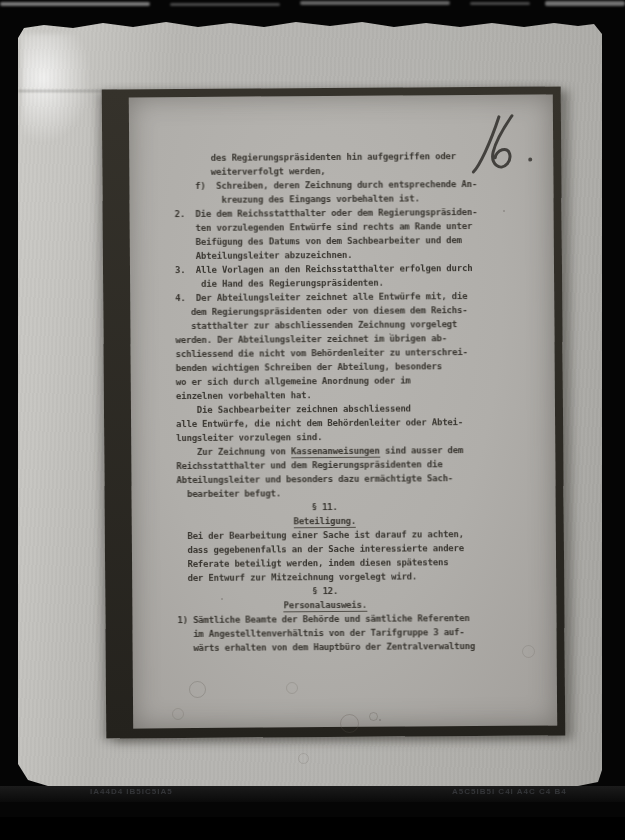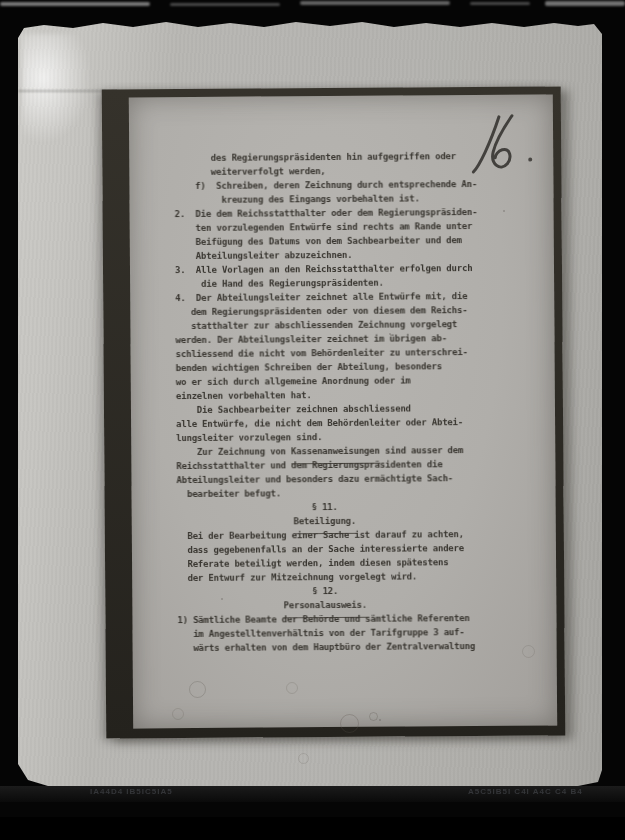--- a/index.html
+++ b/index.html
@@ -34,36 +34,36 @@
   .page-surface{position:absolute;left:27px;top:8px;right:8px;bottom:10px;
     background:radial-gradient(ellipse at 45% 30%,#b7b5b1 0%,#b0aeaa 55%,#a29f9b 100%);
     box-shadow:inset 0 0 26px rgba(55,52,47,.4);}
 
   
   .typed{position:absolute;left:72px;top:62px;width:300px;color:#28251f;
     font:bold 9px/14px "DejaVu Sans Mono",monospace;letter-spacing:-0.2px;
     white-space:pre;filter:blur(0.3px);opacity:.88;}
   .line{height:14px;}
   .line.center{width:296px;text-align:center;}
-  .u{border-bottom:1.2px solid rgba(40,36,30,.8);padding-bottom:7px;}
+  .u{border-bottom:1.2px solid rgba(40,36,30,.8);padding-bottom:1px;}
 
   
   .hand-svg{position:absolute;left:462px;top:103px;overflow:visible;}
 
   
   .ring{position:absolute;border:1px solid rgba(85,80,72,.28);border-radius:50%;}
   .speck{position:absolute;width:2px;height:2px;background:rgba(80,75,68,.35);border-radius:50%;}
 
   
   .film-strip{position:absolute;left:0;top:786px;width:625px;height:16px;
     background:linear-gradient(180deg,#1b1b1b,#0a0a0a);}
   .mark{position:absolute;top:787px;font:bold 8px "Liberation Sans",sans-serif;
     color:#3c3e42;letter-spacing:1px;opacity:.8;}
   .mark.left{left:62px;margin-left:28px;}
-  .mark.right{left:452px;margin-left:16px;}
+  .mark.right{left:452px;}
   .caption{position:absolute;left:7px;top:814px;font:bold 15px "Liberation Sans",sans-serif;
     color:#f0f0f0;letter-spacing:.3px;}
 </style>
 </head>
 <body>
 
 <div class="photo">
 
   <div class="streak s1"></div>
   <div class="streak s2"></div>

